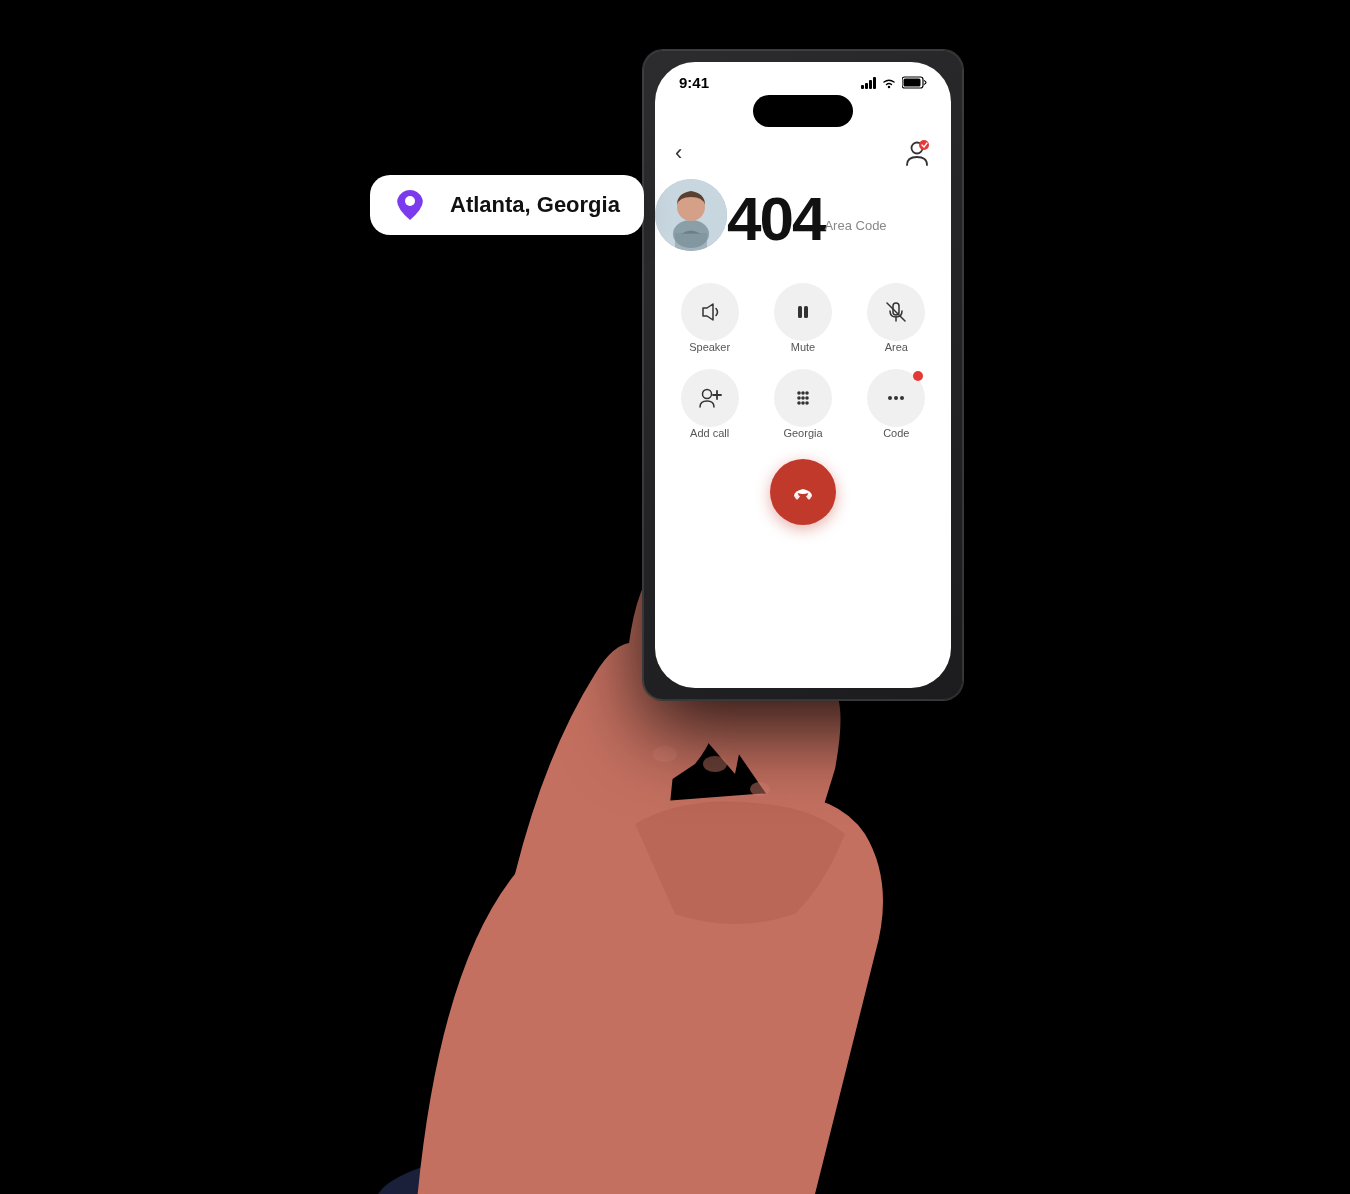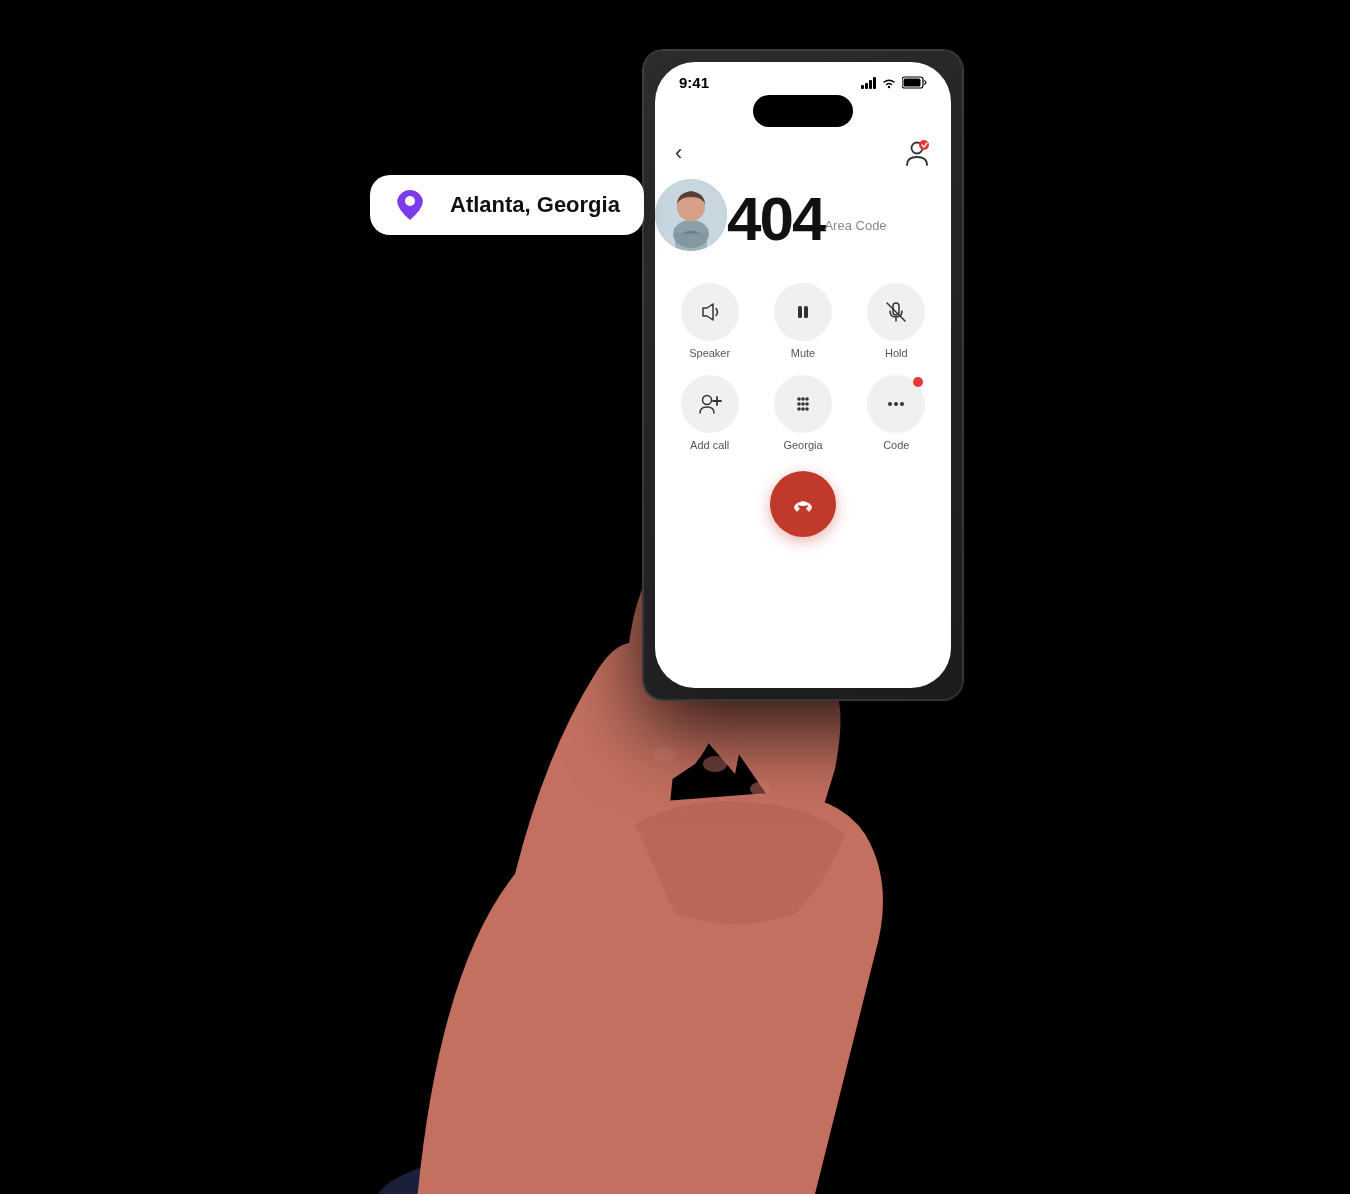--- a/index.html
+++ b/index.html
@@ -142,21 +142,21 @@
       display: grid;
       grid-template-columns: repeat(3, 1fr);
       gap: 16px;
       padding: 12px 16px;
     }
 
     .control-btn {
       display: flex;
       flex-direction: column;
       align-items: center;
-      gap: 6px;
+      gap: 0;
       cursor: pointer;
     }
 
     .control-circle {
       width: 58px;
       height: 58px;
       border-radius: 50%;
       background: #f0f0f0;
       display: flex;
       align-items: center;
@@ -370,21 +370,21 @@
 
         <div class="control-btn">
           <div class="control-circle">
             <svg width="26" height="26" viewBox="0 0 26 26">
               <rect x="10" y="4" width="6" height="12" rx="3" fill="none" stroke="#333" stroke-width="1.5"></rect>
               <path d="M7 12 Q7 18 13 18 Q19 18 19 12" fill="none" stroke="#333" stroke-width="1.5" stroke-linecap="round"></path>
               <line x1="13" y1="18" x2="13" y2="22" stroke="#333" stroke-width="1.5" stroke-linecap="round"></line>
               <line x1="4" y1="4" x2="22" y2="22" stroke="#333" stroke-width="1.5" stroke-linecap="round"></line>
             </svg>
           </div>
-          <span class="control-label">Hold</span>
+          <span class="control-label">Area</span>
         </div>
 
         <div class="control-btn">
           <div class="control-circle">
             <svg width="26" height="26" viewBox="0 0 26 26">
               <circle cx="10" cy="9" r="4.5" fill="none" stroke="#333" stroke-width="1.5"></circle>
               <path d="M3 22 Q3 16 10 16 Q17 16 17 22" fill="none" stroke="#333" stroke-width="1.5" stroke-linecap="round"></path>
               <line x1="20" y1="6" x2="20" y2="14" stroke="#333" stroke-width="1.8" stroke-linecap="round"></line>
               <line x1="16" y1="10" x2="24" y2="10" stroke="#333" stroke-width="1.8" stroke-linecap="round"></line>
             </svg>

